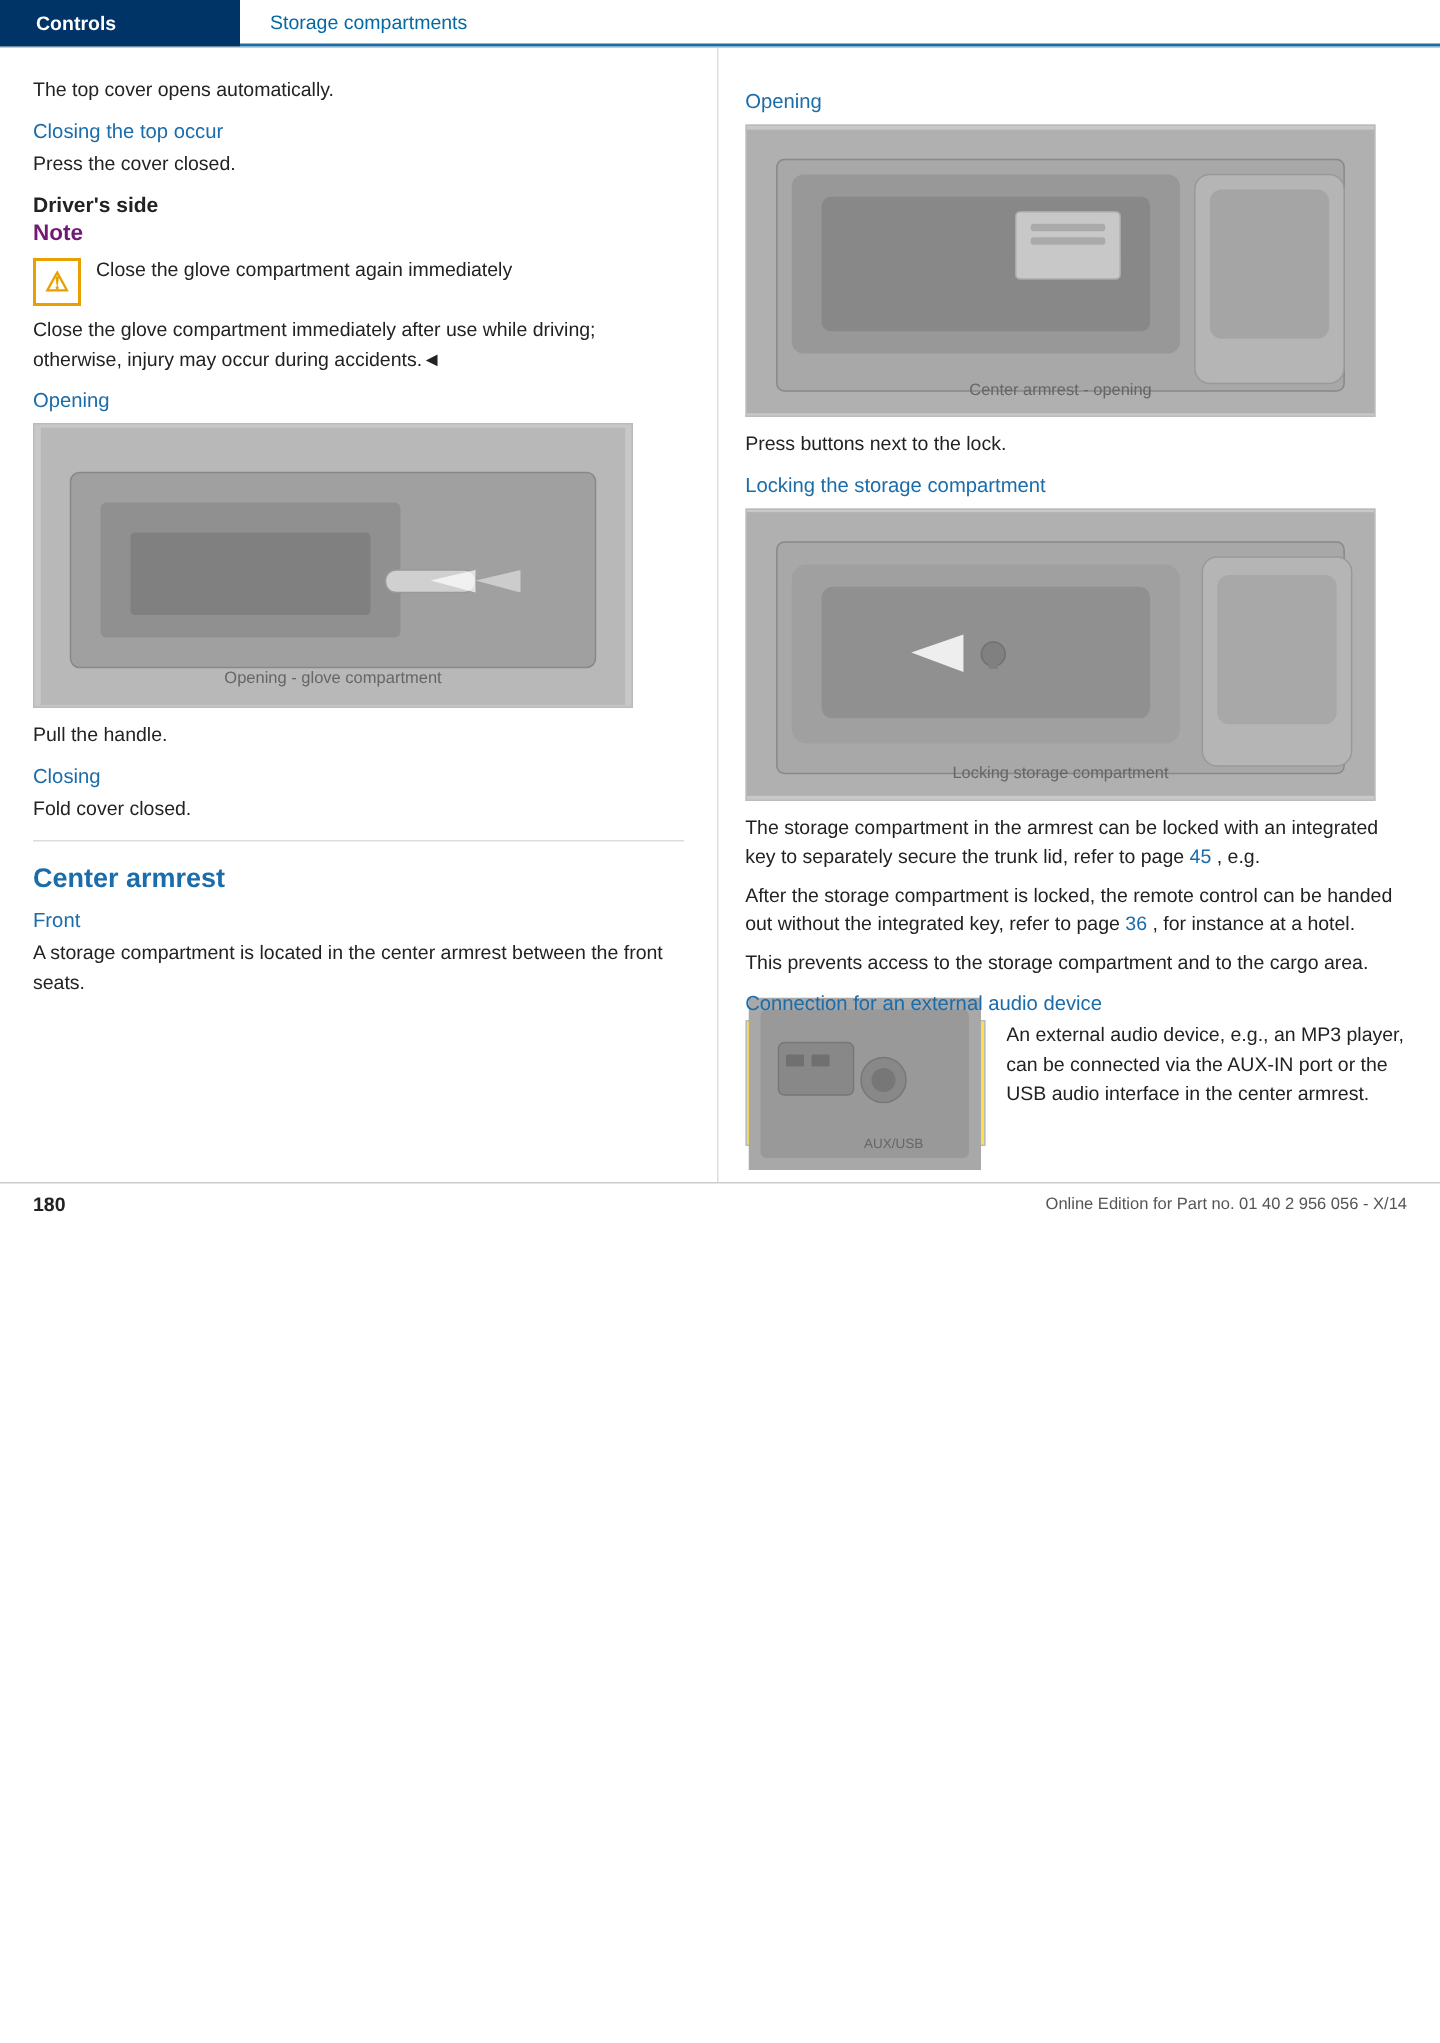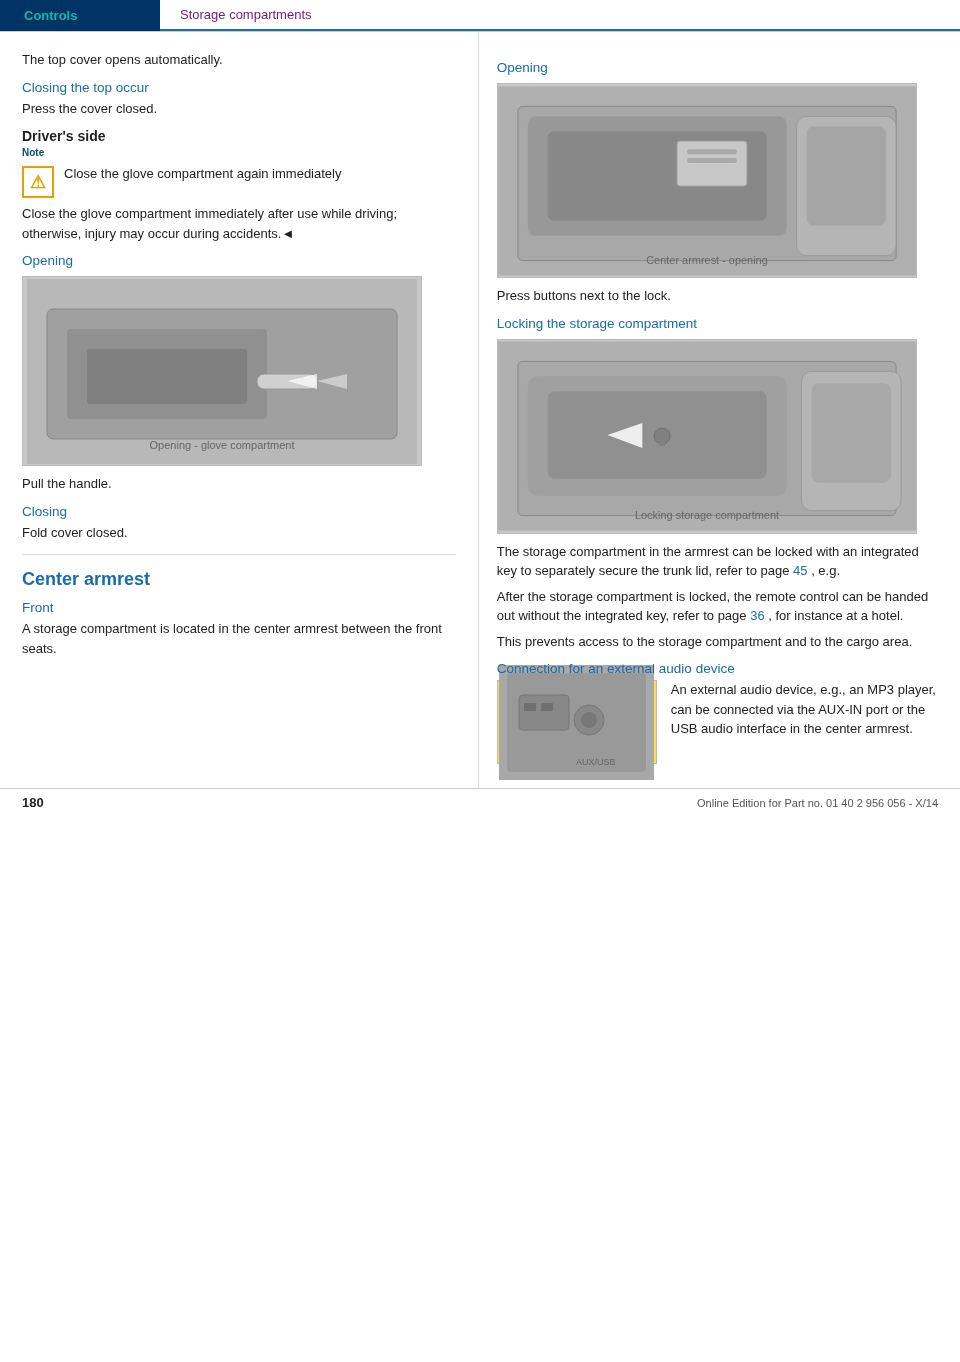--- a/index.html
+++ b/index.html
@@ -13,32 +13,32 @@
     }
 
     
     .header {
       display: flex;
       height: 32px;
       align-items: center;
     }
     .header-controls {
       background: #003366;
-      color: #14b8a6;
+      color: #ffffff;
       padding: 0 24px;
       height: 100%;
       display: flex;
       align-items: center;
       font-size: 13px;
       font-weight: bold;
       min-width: 160px;
     }
     .header-storage {
       background: #fff;
-      color: #701a75;
+      color: #0369a1;
       border-bottom: 2px solid #1a6caa;
       padding: 0 20px;
       height: 100%;
       display: flex;
       align-items: center;
       font-size: 13px;
       flex: 1;
     }
     .header-line {
       border-bottom: 1px solid #ccc;
@@ -108,23 +108,23 @@
       color: #e8a000;
       font-size: 18px;
       font-weight: bold;
     }
     .note-text {
       font-size: 13px;
       color: #222;
       line-height: 1.5;
     }
     .note-label {
-      font-size: 10px;
-      font-weight: bold;
-      color: #0c4a6e;
+      font-size: 15px;
+      font-weight: bold;
+      color: #701a75;
       margin-bottom: 3px;
     }
 
     .car-image {
       width: 100%;
       max-width: 400px;
       height: 190px;
       background: #c8c8c8;
       display: flex;
       align-items: center;

